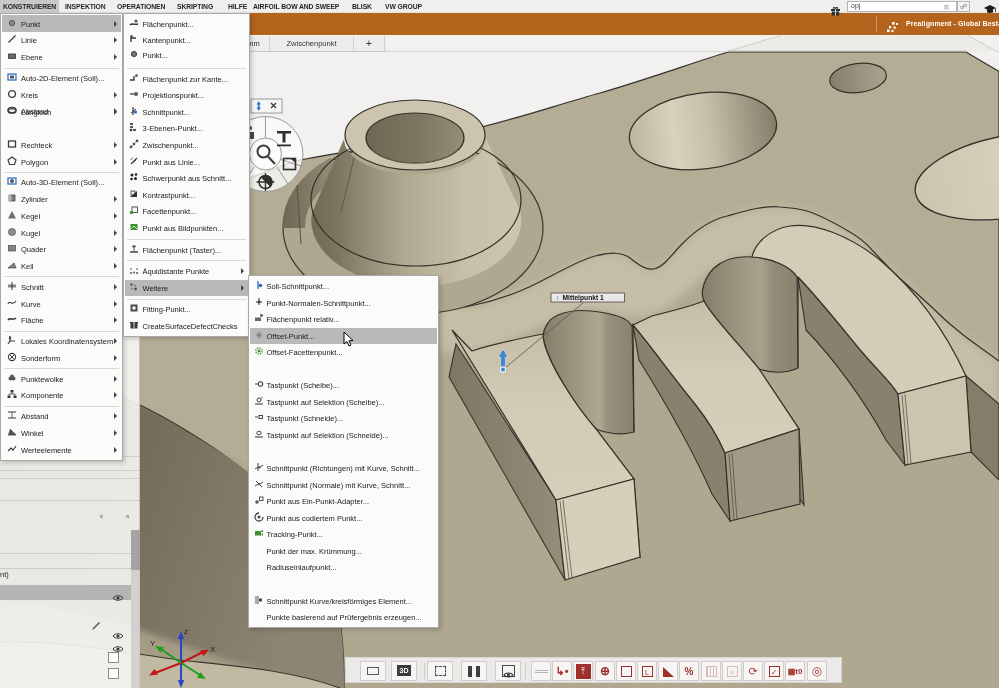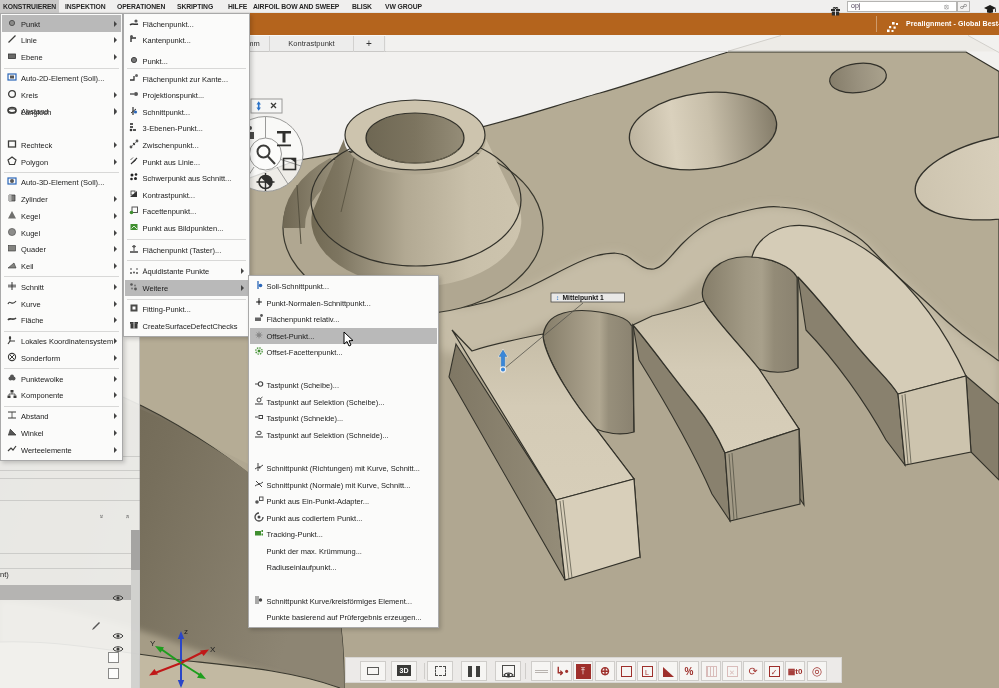--- a/index.html
+++ b/index.html
@@ -338,21 +338,21 @@
         <rect x="3" y="4" width="2.2" height="2.2"></rect>
         <rect x="7.5" y="4.5" width="2.2" height="2.2"></rect>
         <rect x="1" y="7.5" width="2.6" height="2.6"></rect>
         <rect x="5.5" y="8" width="2" height="2"></rect>
       </g>
     </svg></div>
 <div class="abs" style="left:906px;top:17px;width:95px;height:14px;color:#fff;font-size:7px;line-height:14px;font-weight:700;letter-spacing:.1px">Prealignment - Global Best-</div>
 <div id="tabbar2" class="abs"></div>
 <div id="tabbar" class="abs">
     <div class="tab" style="left:238px;width:32px">mm</div>
-    <div class="tab" style="left:270px;width:84px">Kontrastpunkt</div>
+    <div class="tab" style="left:270px;width:84px">Zwischenpunkt</div>
     <div class="tab" style="left:354px;width:31px;font-size:10px">+</div>
   </div>
 <div id="menubar" class="abs">
     <div id="mhl"></div>
     <div class="mtab" style="left:3px">KONSTRUIEREN</div>
     <div class="mtab" style="left:65px">INSPEKTION</div>
     <div class="mtab" style="left:117px">OPERATIONEN</div>
     <div class="mtab" style="left:177px">SKRIPTING</div>
     <div class="mtab" style="left:228px">HILFE</div>
     <div class="mtab" style="left:253px">AIRFOIL BOW AND SWEEP</div>
@@ -578,21 +578,21 @@
           </svg></span>
         <span class="lbl" style="left:18px">Flächenpunkt...</span>
       </div>
       <div class="mi" style="top:18.4px;height:16.6px">
         <span class="ic" style="left:4px"><svg width="10" height="10" viewBox="0 0 10 10">
             <path d="M2 8 V4 H7" fill="none" stroke="#333" stroke-width="1.4"></path>
             <circle cx="2.5" cy="2.5" r="1.5" fill="#555"></circle>
           </svg></span>
         <span class="lbl" style="left:18px">Kantenpunkt...</span>
       </div>
-      <div class="mi" style="top:39px;height:16.6px">
+      <div class="mi" style="top:33px;height:16.6px">
         <span class="ic" style="left:4px"><svg width="10" height="10" viewBox="0 0 10 10">
             <circle cx="5" cy="5" r="2.6" fill="#777" stroke="#444" stroke-width="1"></circle>
           </svg></span>
         <span class="lbl" style="left:18px">Punkt...</span>
       </div>
       <div class="msep" style="top:54.1px"></div>
       <div class="mi" style="top:56.6px;height:16.6px">
         <span class="ic" style="left:4px"><svg width="10" height="10" viewBox="0 0 10 10">
             <path d="M1 7 H5 V3" fill="none" stroke="#333" stroke-width="1.3"></path>
             <circle cx="7.5" cy="2.5" r="1.5" fill="#666"></circle>

